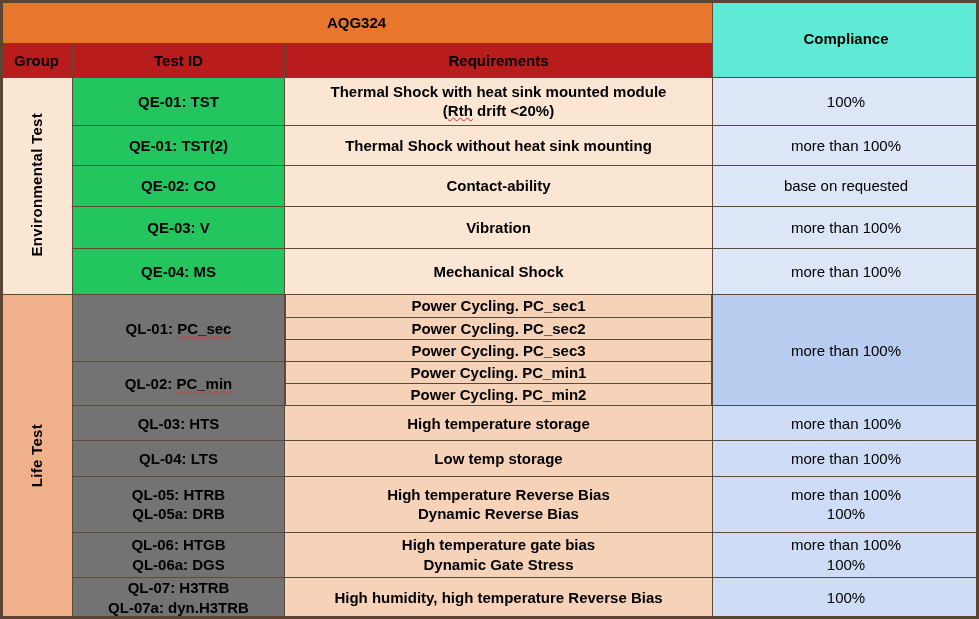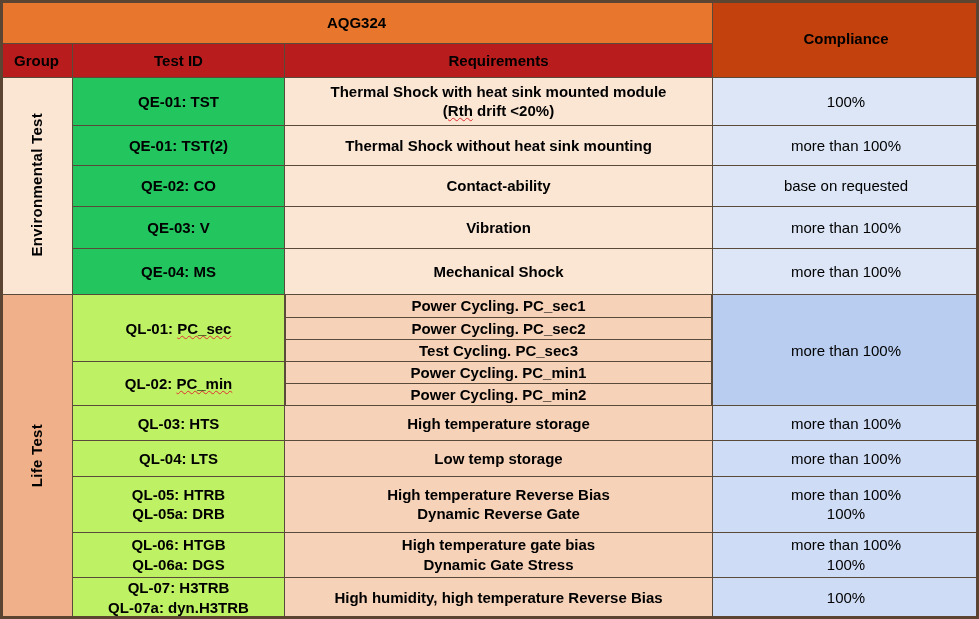--- a/index.html
+++ b/index.html
@@ -43,21 +43,21 @@
     pointer-events: none;
   }
   .hdr-title {
     background: #e8762c;
     color: #ffffff;
     font-weight: bold;
     font-size: 17px;
     height: 42px;
   }
   .hdr-compliance {
-    background: #c2410c;
+    background: #5eead4;
     color: #ffffff;
     font-weight: bold;
     font-size: 17px;
   }
   .hdr-sub {
     background: #b91c1c;
     color: #ffffff;
     font-weight: bold;
     font-size: 16px;
     height: 32px;
@@ -89,21 +89,21 @@
   .req-env {
     background: #fbe6d4;
     font-weight: bold;
     width: 428px;
   }
   .comp-env {
     background: #dce6f7;
     width: 270px;
   }
   .testid-life {
-    background: #bef264;
+    background: #737373;
     font-weight: bold;
   }
   .req-life {
     background: #f6d2b8;
     font-weight: bold;
   }
   .comp-life {
     background: #cfdcf6;
   }
   .comp-blue-strong {
@@ -219,21 +219,21 @@
         <td class="req-life" style="padding:0">
           <table class="nested">
             <tbody>
               <tr>
                   <td>Power Cycling. PC_sec1</td>
                 </tr>
               <tr>
                   <td>Power Cycling. PC_sec2</td>
                 </tr>
               <tr>
-                  <td>Test Cycling. PC_sec3</td>
+                  <td>Power Cycling. PC_sec3</td>
                 </tr>
             </tbody>
           </table>
         </td>
         <td class="comp-blue-strong" rowspan="2">more than 100%</td>
       </tr>
 
       <tr style="height:42px">
         <td class="testid-life">
           <span>QL-02: </span><span class="spell">PC_min</span>
@@ -264,21 +264,21 @@
         <td class="comp-life">more than 100%</td>
       </tr>
 
       <tr style="height:56px">
         <td class="testid-life two-line">
           <div>QL-05: HTRB</div>
           <div>QL-05a: DRB</div>
         </td>
         <td class="req-life two-line">
           <div>High temperature Reverse Bias</div>
-          <div>Dynamic Reverse Gate</div>
+          <div>Dynamic Reverse Bias</div>
         </td>
         <td class="comp-life two-line">
           <div>more than 100%</div>
           <div>100%</div>
         </td>
       </tr>
 
       <tr style="height:44px">
         <td class="testid-life two-line">
           <div>QL-06: HTGB</div>

